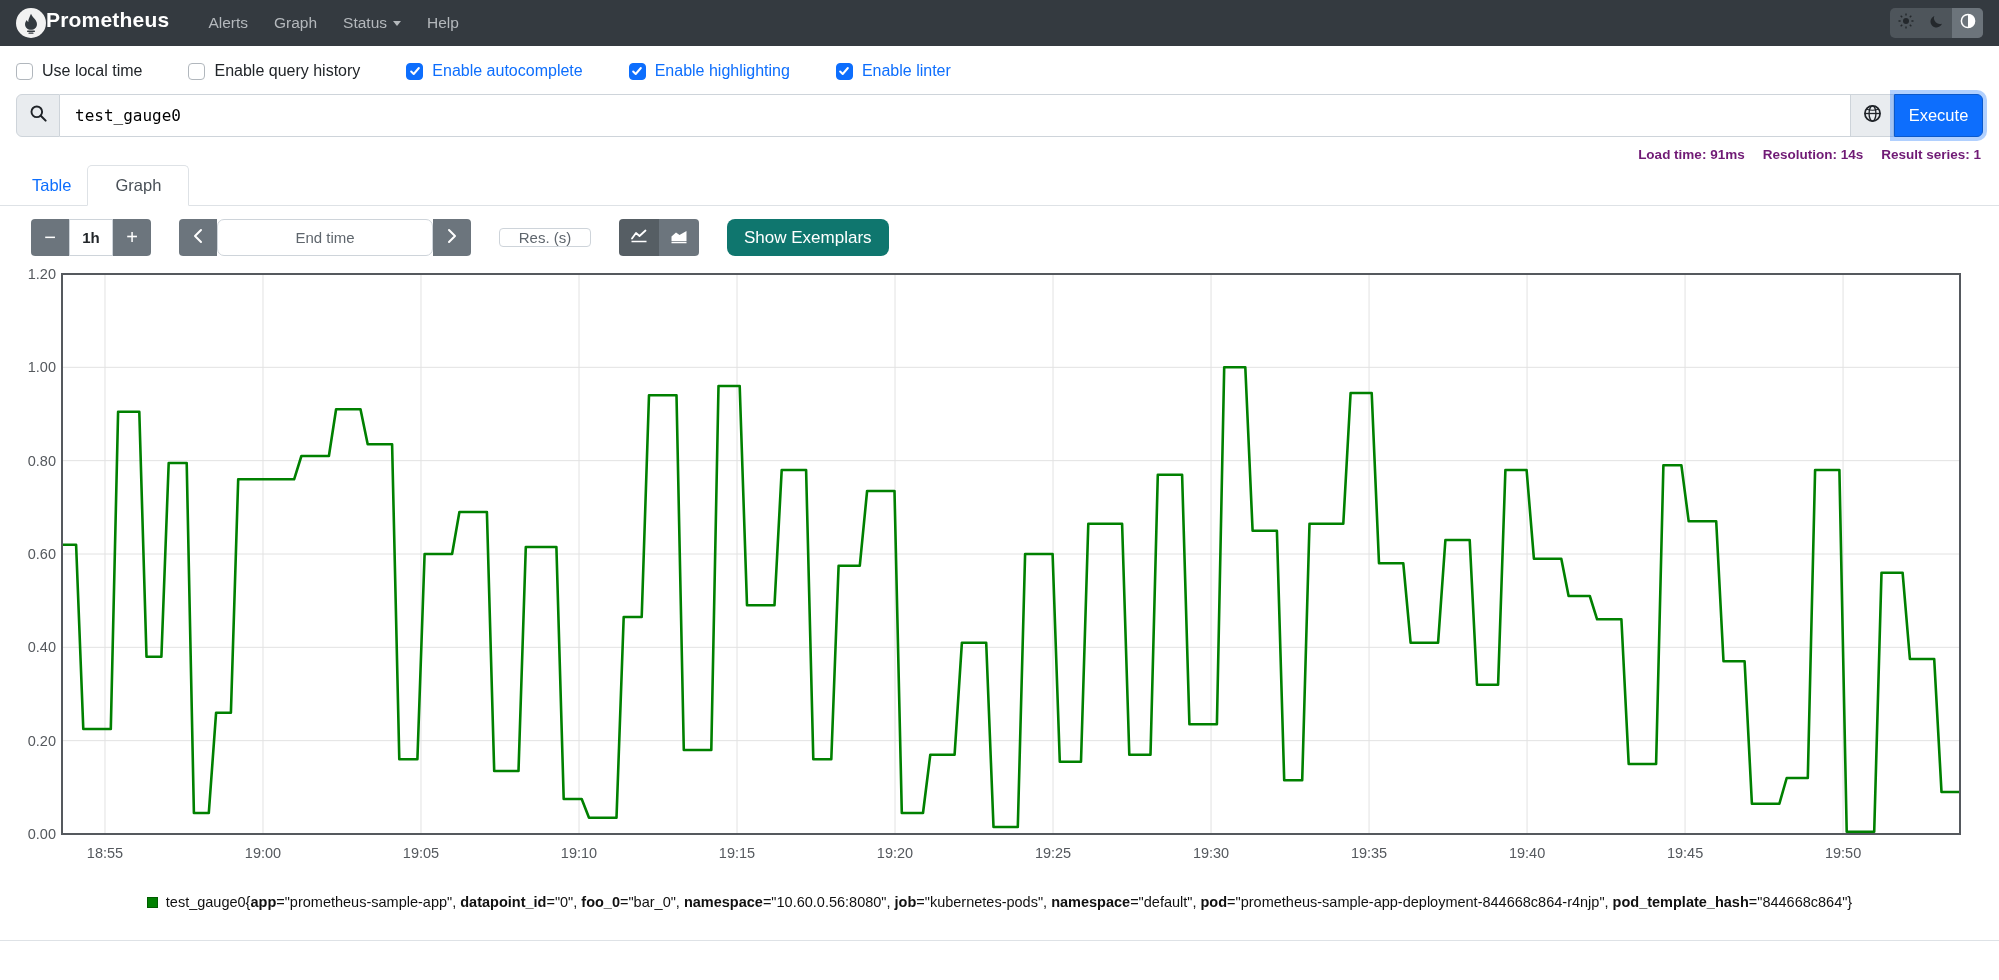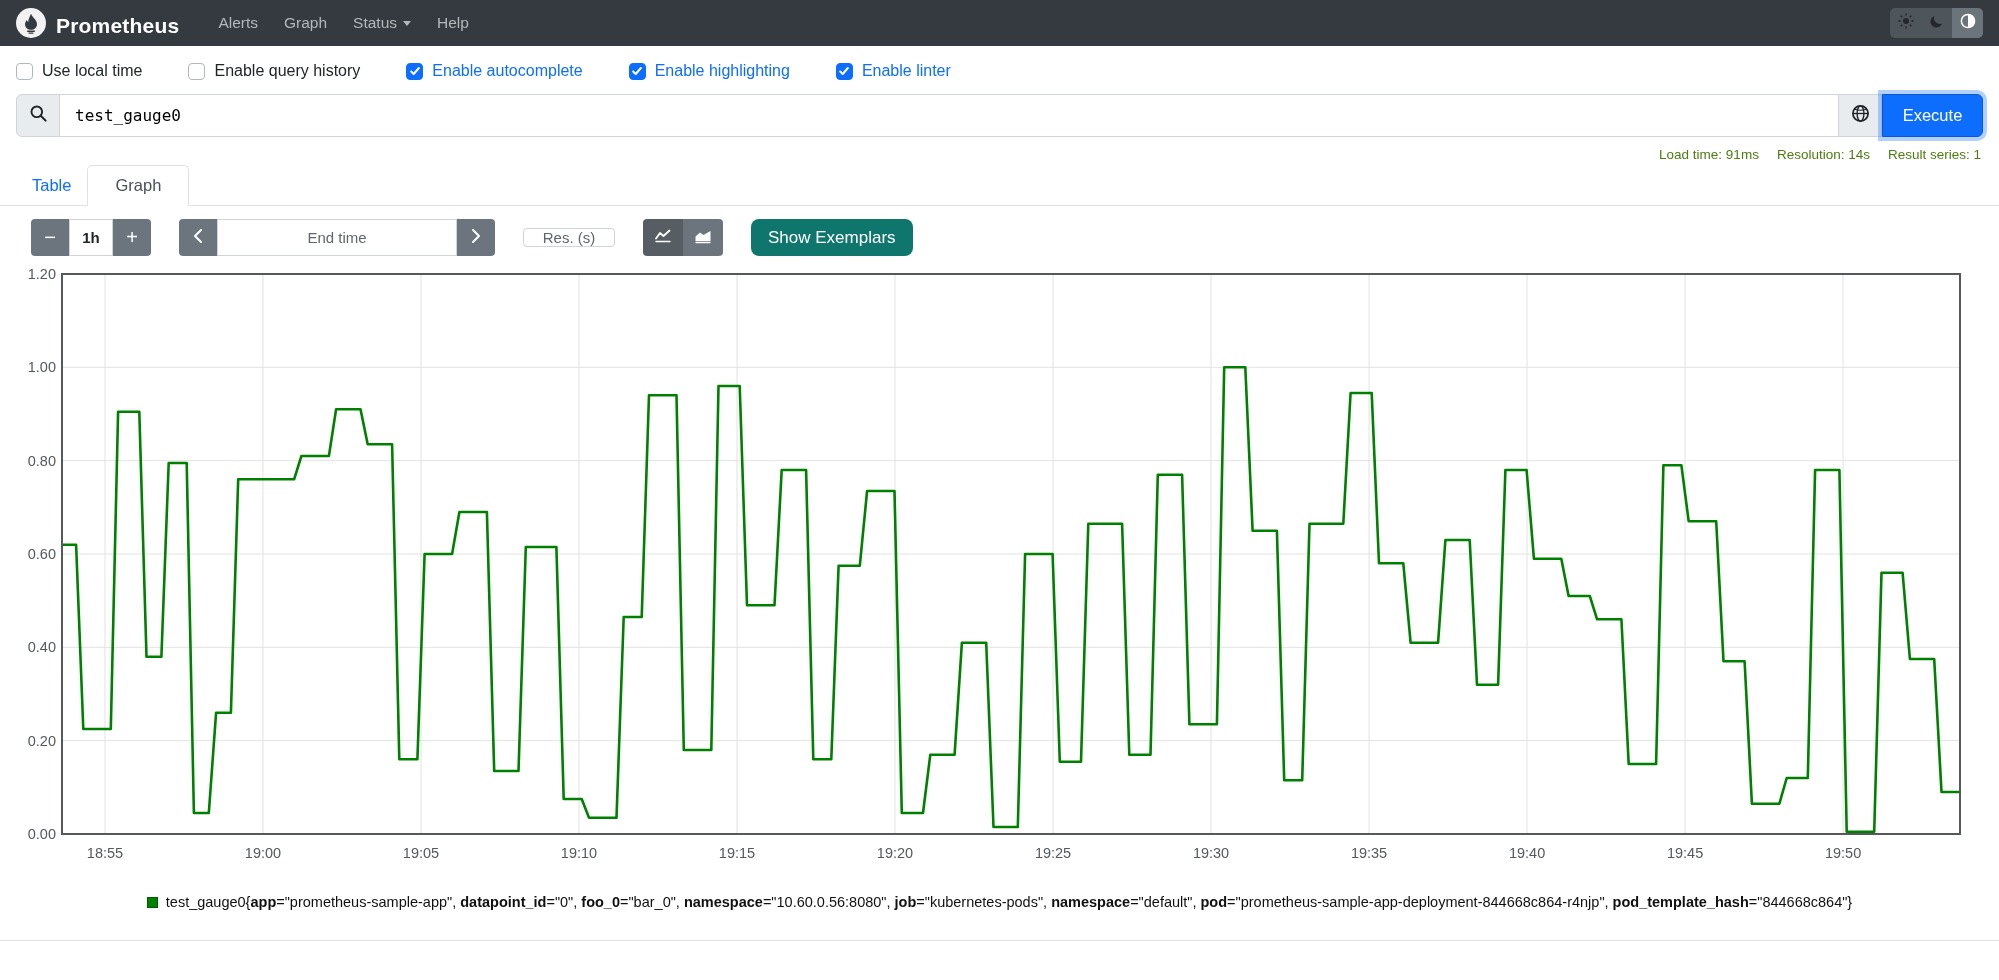--- a/index.html
+++ b/index.html
@@ -1,21 +1,21 @@
 <!DOCTYPE html>
 <html><head>
 <meta charset="utf-8">
 <style>
   * { box-sizing: border-box; margin: 0; padding: 0; }
   html,body { width: 1999px; height: 980px; background: #fff; overflow: hidden;
     font-family: "Liberation Sans", sans-serif; color: #212529; }
 
   
   .navbar { height: 46px; background: #343a40; display: flex; align-items: center; padding: 0 16px; }
-  .brand { display: flex; align-items: flex-end; gap: 10px; }
+  .brand { display: flex; align-items: flex-start; }
   .logo-circle { width: 30px; height: 30px; border-radius: 50%; background: #f2f2f2;
     display: flex; align-items: center; justify-content: center; }
   .brand-name { color: #fff; font-size: 21px; font-weight: bold; letter-spacing: .2px; }
   .nav-links { display: flex; align-items: center; margin-left: 26px; justify-content: center; }
   .nav-link { color: #b4b8bc; font-size: 15.5px; padding: 8px 13px; cursor: pointer; display:flex; align-items:center; gap:6px;}
   .caret { width: 0; height: 0; border-left: 4.5px solid transparent; border-right: 4.5px solid transparent;
     border-top: 5px solid #b4b8bc; display: inline-block; }
   .nav-spacer { flex: 1; }
   .theme-group { display: flex; border-radius: 5px; overflow: hidden; background: #4e555b; }
   .theme-btn { width: 31px; height: 30px; display: flex; align-items: center; justify-content: center; cursor: pointer; }
@@ -29,46 +29,46 @@
   .cb.checked { background: #0d6efd; border-color: #0d6efd; }
   .opt.checked-label { color: #0d6efd; }
 
   
   .query-row { margin: 2px 16px 0 16px; display: flex; height: 43px; }
   .ig-addon { background: #e9ecef; border: 1px solid #ced4da; display: flex; align-items: center;
     justify-content: center; width: 44px; flex: none; }
   .ig-addon.first { border-radius: 6px 0 0 6px; }
   .query-input { flex: 1; border: 1px solid #ced4da; border-left: none; border-right: none;
     font-family: "DejaVu Sans Mono", monospace; font-size: 16px; padding: 0 15px; color: #000; outline: none; }
-  .execute-btn { width: 101px; background: #0d6efd; color: #fff; border: 1px solid #0a58ca; font-size: 16.5px;
+  .execute-btn { width: 89px; background: #0d6efd; color: #fff; border: 1px solid #0a58ca; font-size: 16.5px;
     border-radius: 0 6px 6px 0; cursor: pointer; box-shadow: 0 0 0 4px rgba(13,110,253,.32); position: relative; z-index: 2;
     font-family: "Liberation Sans", sans-serif; }
 
   
-  .stats { text-align: right; margin: 10px 18px 0 8px; color: #4d7c0f; font-size: 13.5px; height: 16px; }
+  .stats { text-align: right; margin: 10px 18px 0 8px; color: #701a75; font-size: 13.5px; height: 16px; font-weight: bold; }
   .stats span { margin-left: 18px; }
 
   
   .tabbar { display: flex; align-items: flex-end; border-bottom: 1px solid #dee2e6; padding: 0 16px; margin-top: 2px; height: 41px; }
   .tab-link { color: #0d6efd; font-size: 16.5px; padding: 10px 16px; cursor: pointer; }
   .tab-active { color: #495057; font-size: 16.5px; padding: 10px 27px; background: #fff;
     border: 1px solid #dee2e6; border-bottom: 1px solid #fff; border-radius: 5px 5px 0 0; margin-bottom: -1px; cursor: pointer; }
 
   
   .controls { display: flex; align-items: center; margin: 13px 0 0 31px; gap: 28px; height: 37px; }
   .grp { display: flex; height: 37px; }
   .gbtn { background: #6c757d; color: #fff; border: none; width: 38px; display: flex; align-items: center;
     justify-content: center; font-size: 20px; cursor: pointer; }
   .gbtn.left { border-radius: 4px 0 0 4px; }
   .gbtn.right { border-radius: 0 4px 4px 0; }
   .ginput { border: 1px solid #ced4da; text-align: center; font-size: 15px; color: #212529; outline: none;
     font-family: "Liberation Sans", sans-serif; }
   .ginput::placeholder { color: #5f666d; opacity: 1; }
   .range-input { width: 44px; font-weight: bold; }
-  .endtime-input { width: 240px; }
+  .endtime-input { width: 216px; border-radius: 7px; }
   .res-input { width: 92px; border-radius: 4px; }
   .icon-grp { display: flex; border-radius: 4px; overflow: hidden; }
   .icon-btn { width: 40px; height: 37px; display: flex; align-items: center; justify-content: center;
     background: #6c757d; border: none; cursor: pointer; }
   .icon-btn.active { background: #565e64; }
   .exemplars-btn { background: #0f766e; color: #fff; border: none; border-radius: 8px; height: 37px;
     padding: 0 17px; font-size: 17px; cursor: pointer; font-family: "Liberation Sans", sans-serif; }
 
   
   .chart-wrap { margin: 10px 24px 0 24px; }

